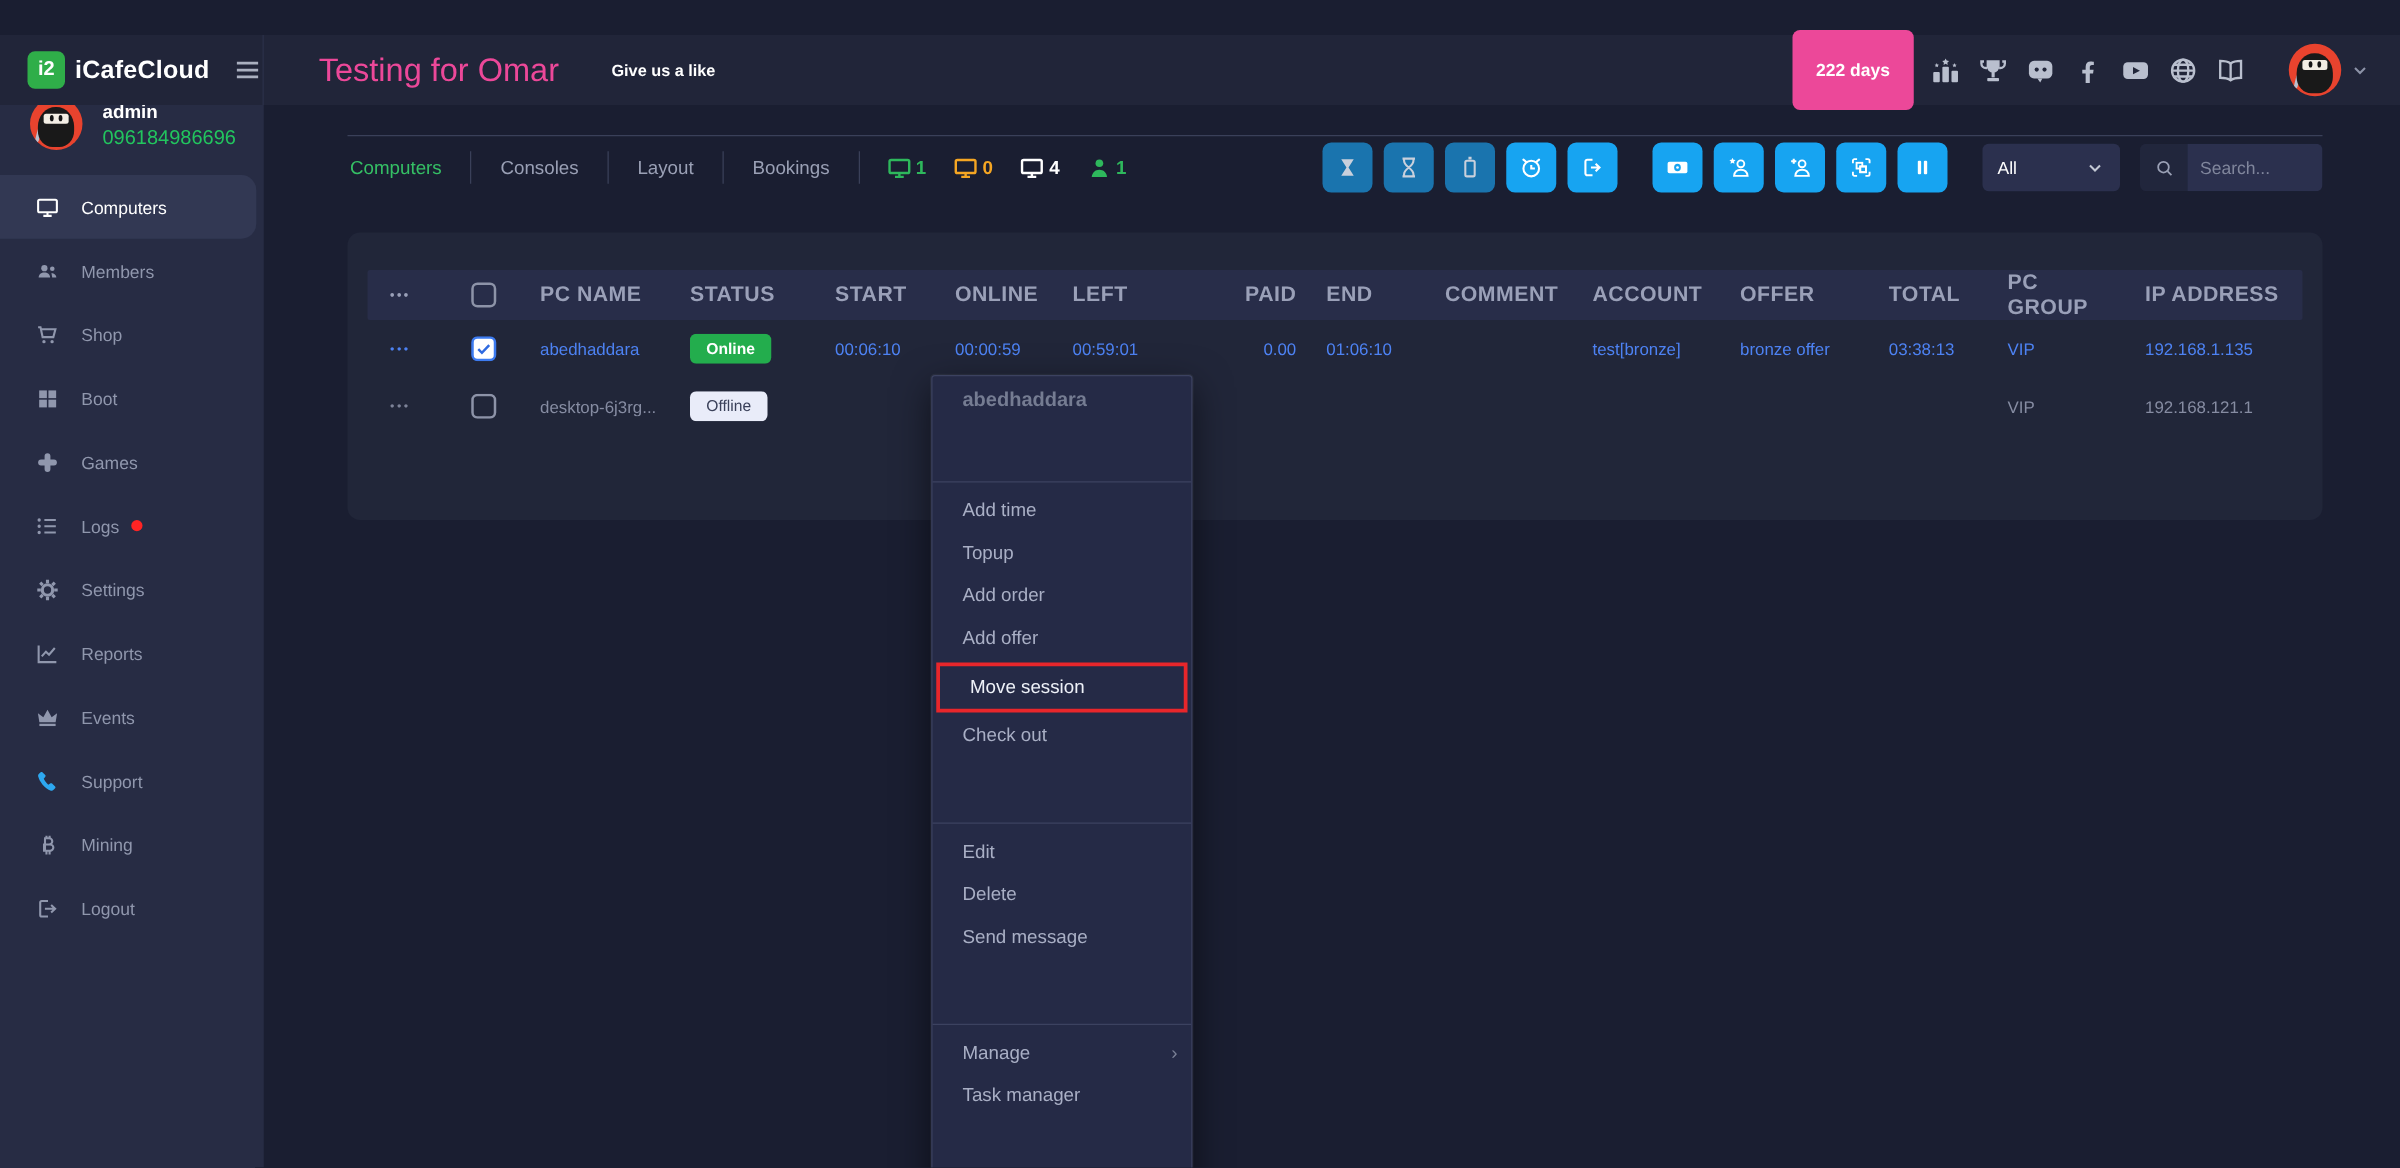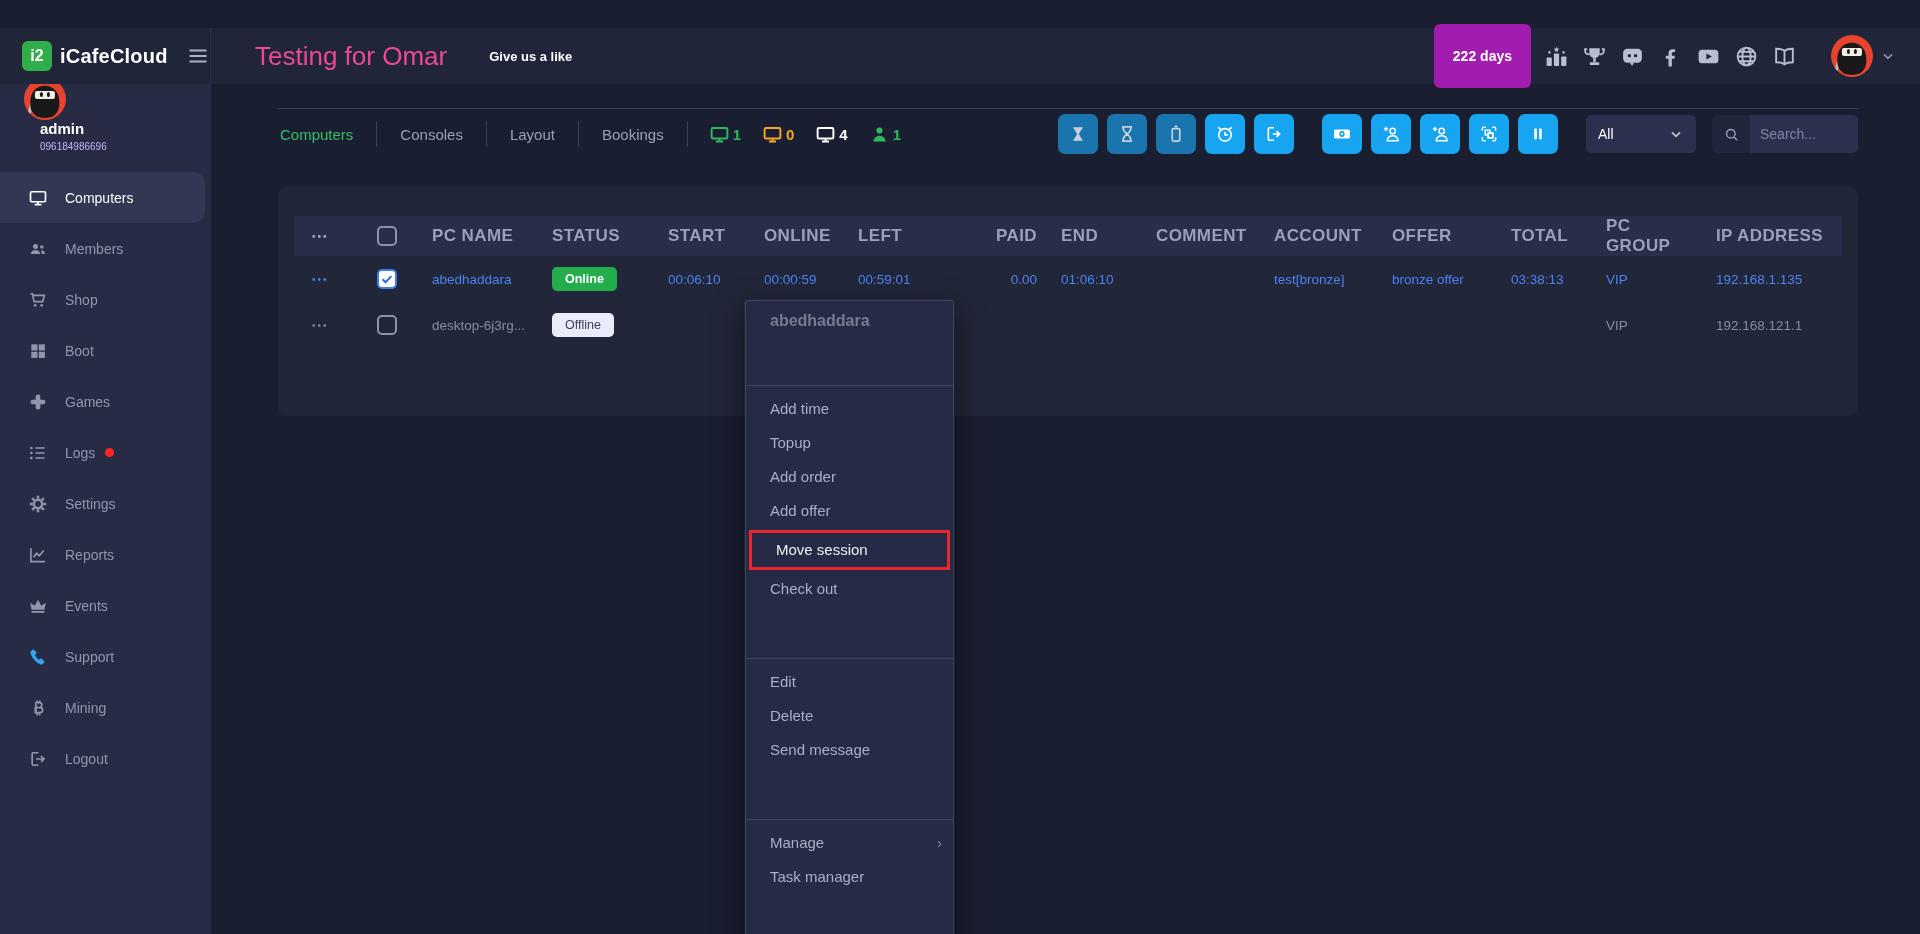--- a/index.html
+++ b/index.html
@@ -9,40 +9,40 @@
 
   
   .topbar{position:absolute;top:0;left:0;right:0;height:56px;background:#212539;display:flex;align-items:center;z-index:6;margin-top:28px;}
   .brand{width:211px;height:100%;display:flex;align-items:center;padding-left:22px;box-sizing:border-box;border-right:1px solid #2b3049;}
   .logo-box{width:30px;height:30px;background:#2fae49;border-radius:6px;color:#fff;font-weight:bold;font-size:16px;display:flex;align-items:center;justify-content:center;flex:0 0 auto;}
   .brand-name{color:#fff;font-size:20px;font-weight:bold;margin-left:8px;letter-spacing:.2px;}
   .hamburger{margin-left:18px;width:24px;height:24px;color:#aab0c0;cursor:pointer;}
   .page-title{margin-left:44px;font-size:26px;color:#ec4899;}
   .like{margin-left:42px;font-size:13px;font-weight:bold;color:#fff;cursor:pointer;}
   .topbar-right{margin-left:auto;display:flex;align-items:center;padding-right:24px;}
-  .days-btn{background:#a21caf;color:#fff;border-radius:6px;padding:24px 19px;font-size:14px;font-weight:bold;cursor:pointer;}
+  .days-btn{background:#ec4899;color:#fff;border-radius:6px;padding:24px 19px;font-size:14px;font-weight:bold;cursor:pointer;}
   .s-icon{width:25px;height:25px;color:#b9bfce;margin-left:13px;cursor:pointer;}
   .s-icon:first-of-type{margin-left:26px;}
   .avatar-wrap{display:flex;align-items:center;margin-left:34px;cursor:pointer;}
   .chev{width:16px;height:16px;color:#8d93a8;margin-left:7px;}
 
   
   .ninja{position:relative;border-radius:50%;background:#e8432e;overflow:hidden;flex:0 0 auto;}
   .ninja.big{width:42px;height:42px;}
   .ninja .head{position:absolute;left:50%;top:56%;transform:translate(-50%,-50%);width:70%;height:78%;background:#191919;border-radius:48% 48% 40% 40%;}
   .ninja .eyes{position:absolute;left:50%;top:40%;transform:translate(-50%,-50%);width:48%;height:19%;background:#f3eee4;border-radius:2px;display:flex;align-items:center;justify-content:space-evenly;}
   .ninja .eyes i{width:3px;height:5px;background:#141414;border-radius:50%;}
   .ninja .stick{position:absolute;left:12%;top:60%;width:8%;height:26%;background:#b9bfce;border-radius:2px;transform:rotate(14deg);}
 
   
   .sidebar{position:absolute;top:56px;left:0;width:211px;bottom:0;background:#272c44;z-index:5;}
-  .user-block{display:flex;align-items:flex-start;padding:22px 0 20px 24px;flex-direction:column;}
+  .user-block{display:flex;align-items:flex-end;padding:22px 0 20px 24px;}
   .user-meta{margin-left:16px;}
   .user-name{font-size:15px;font-weight:bold;color:#fff;}
-  .user-phone{font-size:10px;color:#c4b5fd;margin-top:4px;}
+  .user-phone{font-size:16px;color:#22c55e;margin-top:4px;}
   .nav-item{height:51px;display:flex;align-items:center;padding-left:28px;color:#9097ad;font-size:14px;cursor:pointer;margin-right:6px;}
   .nav-item.active{background:#323853;color:#fff;border-radius:0 12px 12px 0;}
   .nav-icon{width:20px;height:20px;margin-right:17px;flex:0 0 auto;}
   .nav-icon.blue{color:#2da8f0;}
   .red-dot{width:9px;height:9px;border-radius:50%;background:#ff2424;margin-left:10px;}
 
   
   .main{position:absolute;left:211px;top:56px;right:0;bottom:0;}
   .toolbar-row{position:absolute;left:67px;right:62px;top:52px;height:50px;border-top:1px solid #3a4059;display:flex;align-items:center;}
   .tab{padding:0 23px;font-size:15px;color:#9aa0b5;cursor:pointer;}

